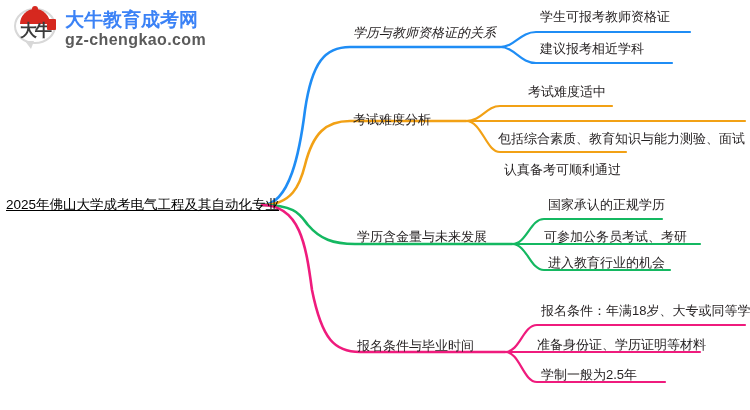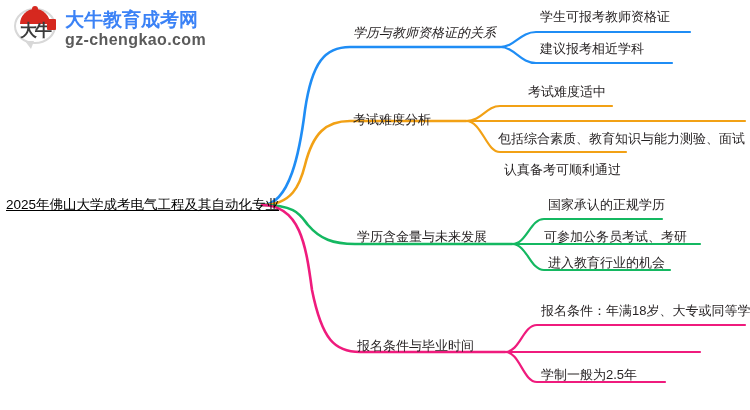--- a/index.html
+++ b/index.html
@@ -120,15 +120,16 @@
 
   <div class="node leaf" style="left:504px;top:85px;margin-left:24px;">考试难度适中</div>
   <div class="node leaf" style="left:498px;top:132px;">包括综合素质、教育知识与能力测验、面试</div>
   <div class="node leaf" style="left:504px;top:163px;">认真备考可顺利通过</div>
 
   <div class="node leaf" style="left:548px;top:198px;">国家承认的正规学历</div>
   <div class="node leaf" style="left:544px;top:230px;">可参加公务员考试、考研</div>
   <div class="node leaf" style="left:548px;top:256px;">进入教育行业的机会</div>
 
   <div class="node leaf" style="left:541px;top:304px;">报名条件：年满18岁、大专或同等学历</div>
+  <div class="node leaf" style="left:537px;top:338px;">准备身份证、学历证明等材料</div>
   <div class="node leaf" style="left:541px;top:368px;">学制一般为2.5年</div>
 
 </div>
 
 </body></html>

